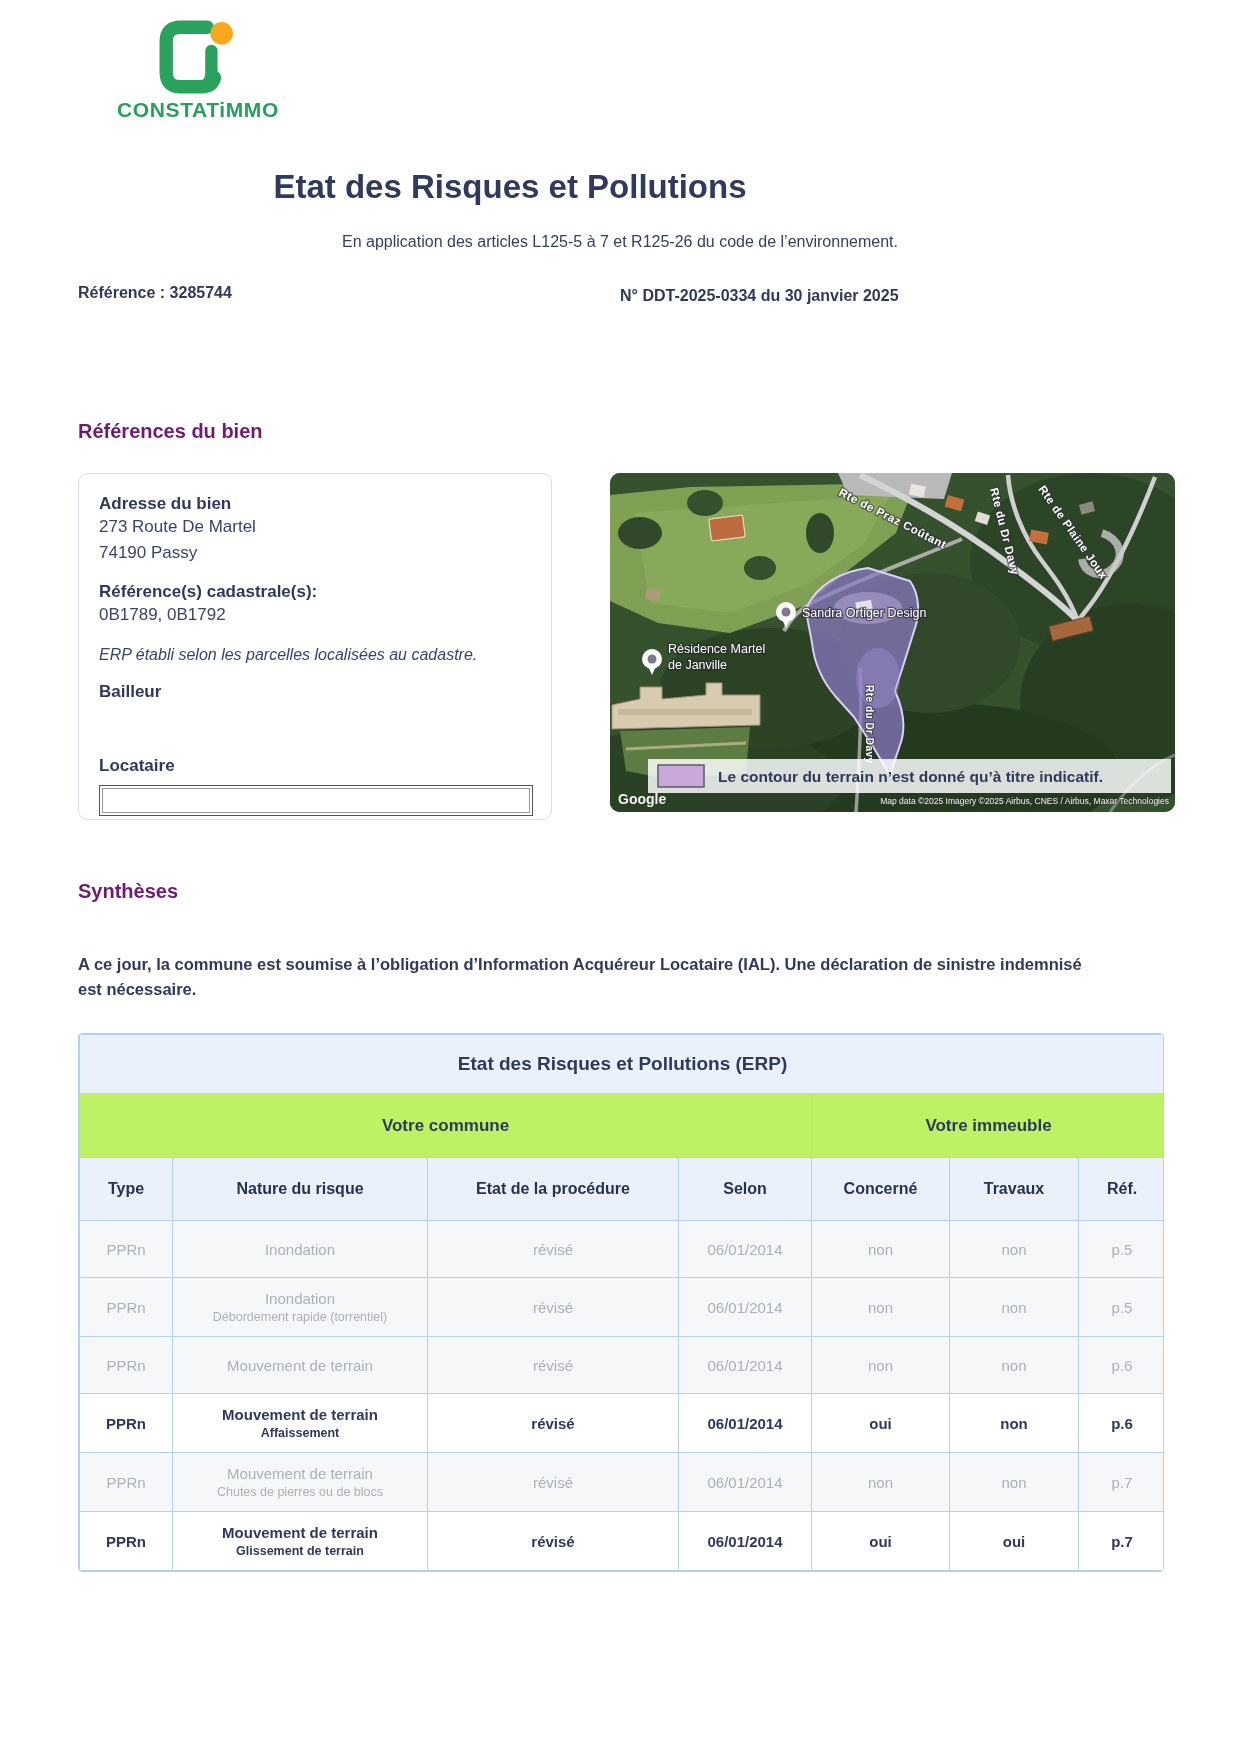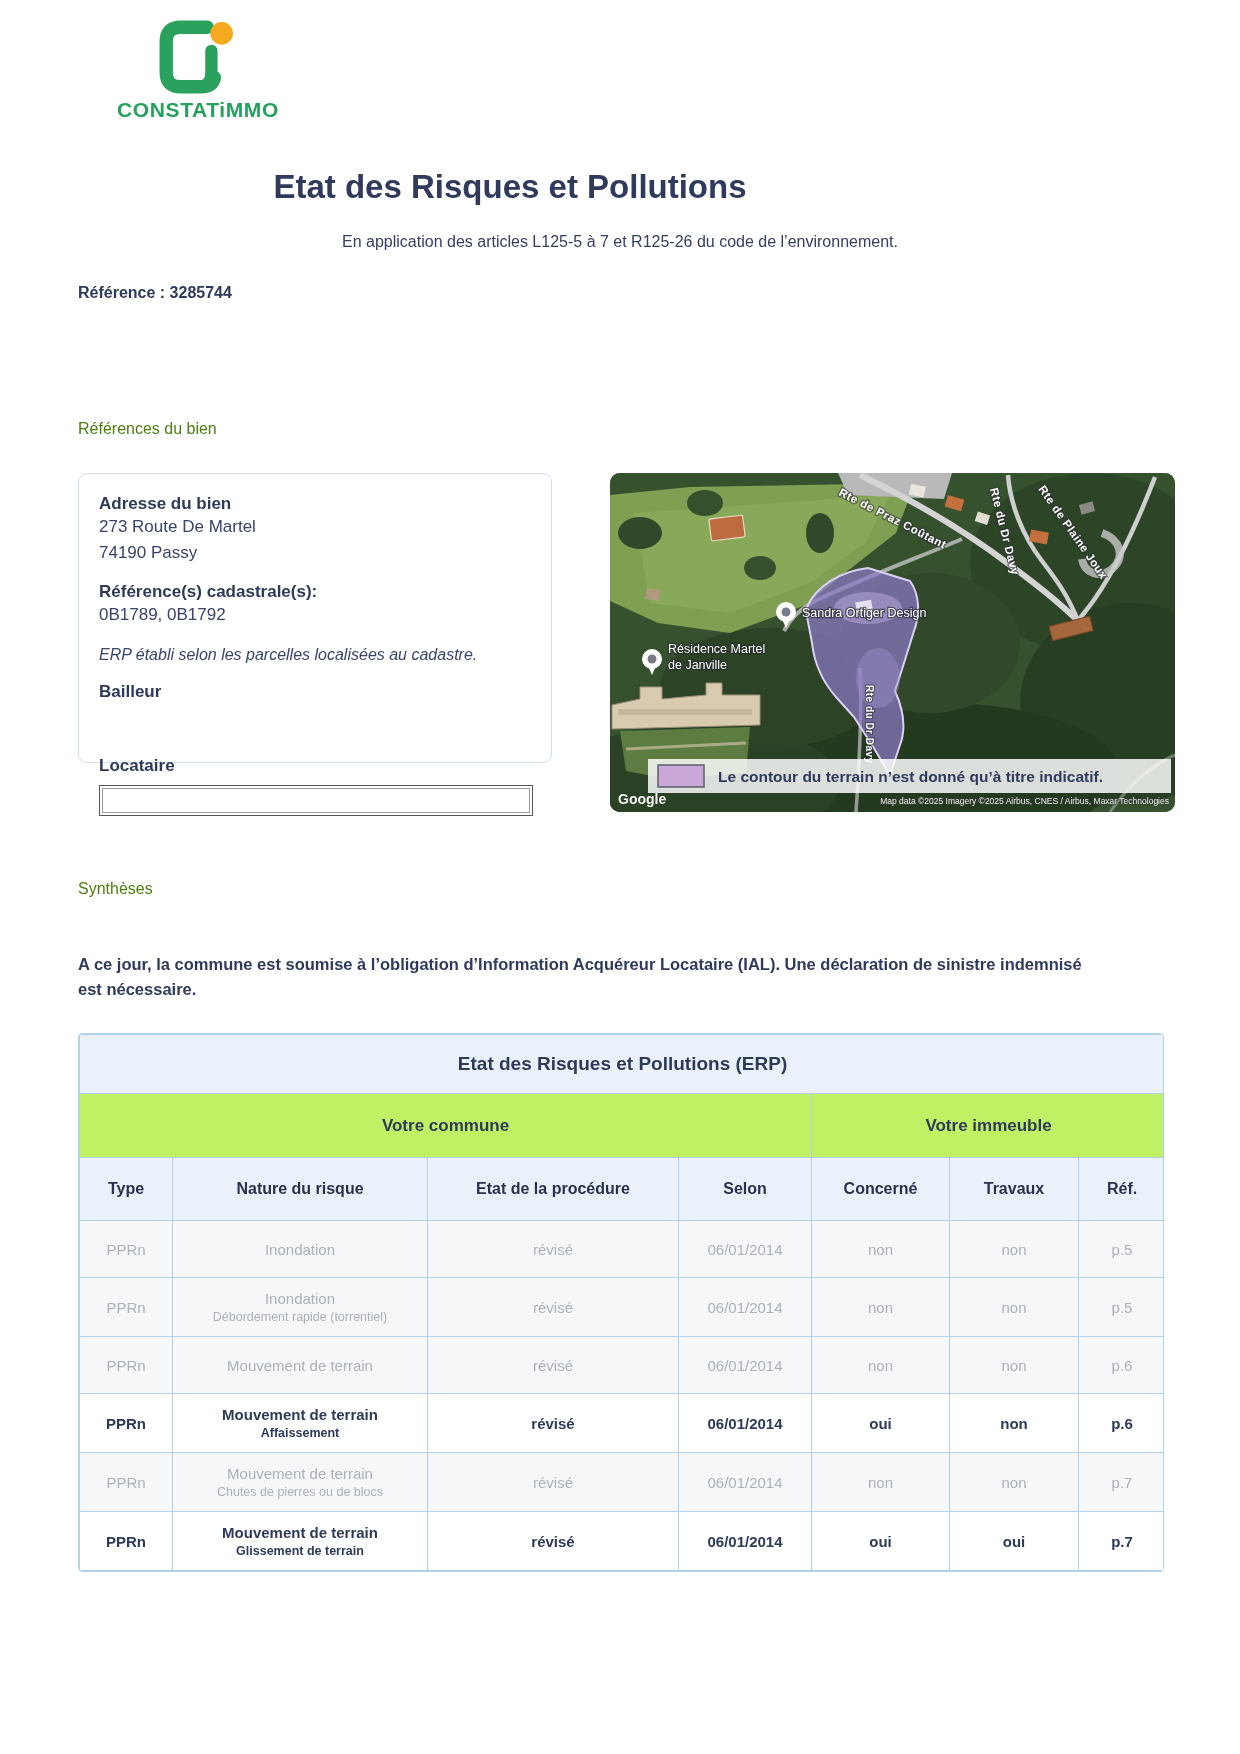--- a/index.html
+++ b/index.html
@@ -24,27 +24,27 @@
   .subtitle {
     left:0; top:233px; width:1240px; text-align:center;
     font-size:16px; font-weight:400; color:#343e60;
   }
   .meta-ref { left:78px; top:284px; font-size:16px; font-weight:700; }
   .meta-right { left:620px; top:284px; width:560px; font-size:16px; line-height:23px; }
   .meta-right .b { font-weight:700; }
   .meta-right .sb { font-weight:600; }
 
   
-  .h2 { font-size:16px; font-weight:400; color:#4d7c0f; }
+  .h2 { font-size:20px; font-weight:700; color:#701a75; }
   .h2-ref { left:78px; top:420px; }
   .h2-syn { left:78px; top:880px; }
 
   
   .prop-box {
-    left:78px; top:473px; width:474px; height:290px;
+    left:78px; top:473px; width:474px; height:347px;
     background:#fff; border:1.5px solid #cfe0f3; border-radius:9px;
     padding:20px 20px 0 20px; font-size:17px; color:#39446b;
   }
   .prop-box .lbl { font-weight:700; color:#2e3a59; }
   .prop-box .val { font-weight:500; line-height:26px; }
   .prop-box .it  { font-style:italic; font-weight:500; font-size:16px; }.mt16{margin-top:16px}.mt18{margin-top:18px}
   .input-outer {
     margin-top:9px; width:434px; height:31px;
     border:1px solid #565656; padding:2px; background:#fff;
   }
@@ -103,20 +103,21 @@
     <path d="M52,30 V50 Q52,65 40,65" fill="none" stroke="#2aa15c" stroke-width="12" stroke-linecap="round"></path>
     <circle cx="62" cy="13" r="11" fill="#f6a81f"></circle>
   </svg>
   <div class="abs logo-text">CONSTATiMMO</div>
 
   <h1 class="abs page-title">Etat des Risques et Pollutions</h1>
   <p class="abs subtitle">En application des articles L125-5 à 7 et R125-26 du code de l’environnement.</p>
 
   <div class="abs meta-ref">Référence : 3285744</div>
   <div class="abs meta-right">
+    <div class="b">N° DDT-2025-0334 du 30 janvier 2025</div>
   </div>
 
   <h2 class="abs h2 h2-ref">Références du bien</h2>
 
   <div class="abs prop-box">
     <div class="lbl">Adresse du bien</div>
     <div class="val">273 Route De Martel</div>
     <div class="val">74190 Passy</div>
     <div class="lbl mt16">Référence(s) cadastrale(s):</div>
     <div class="val">0B1789, 0B1792</div>

